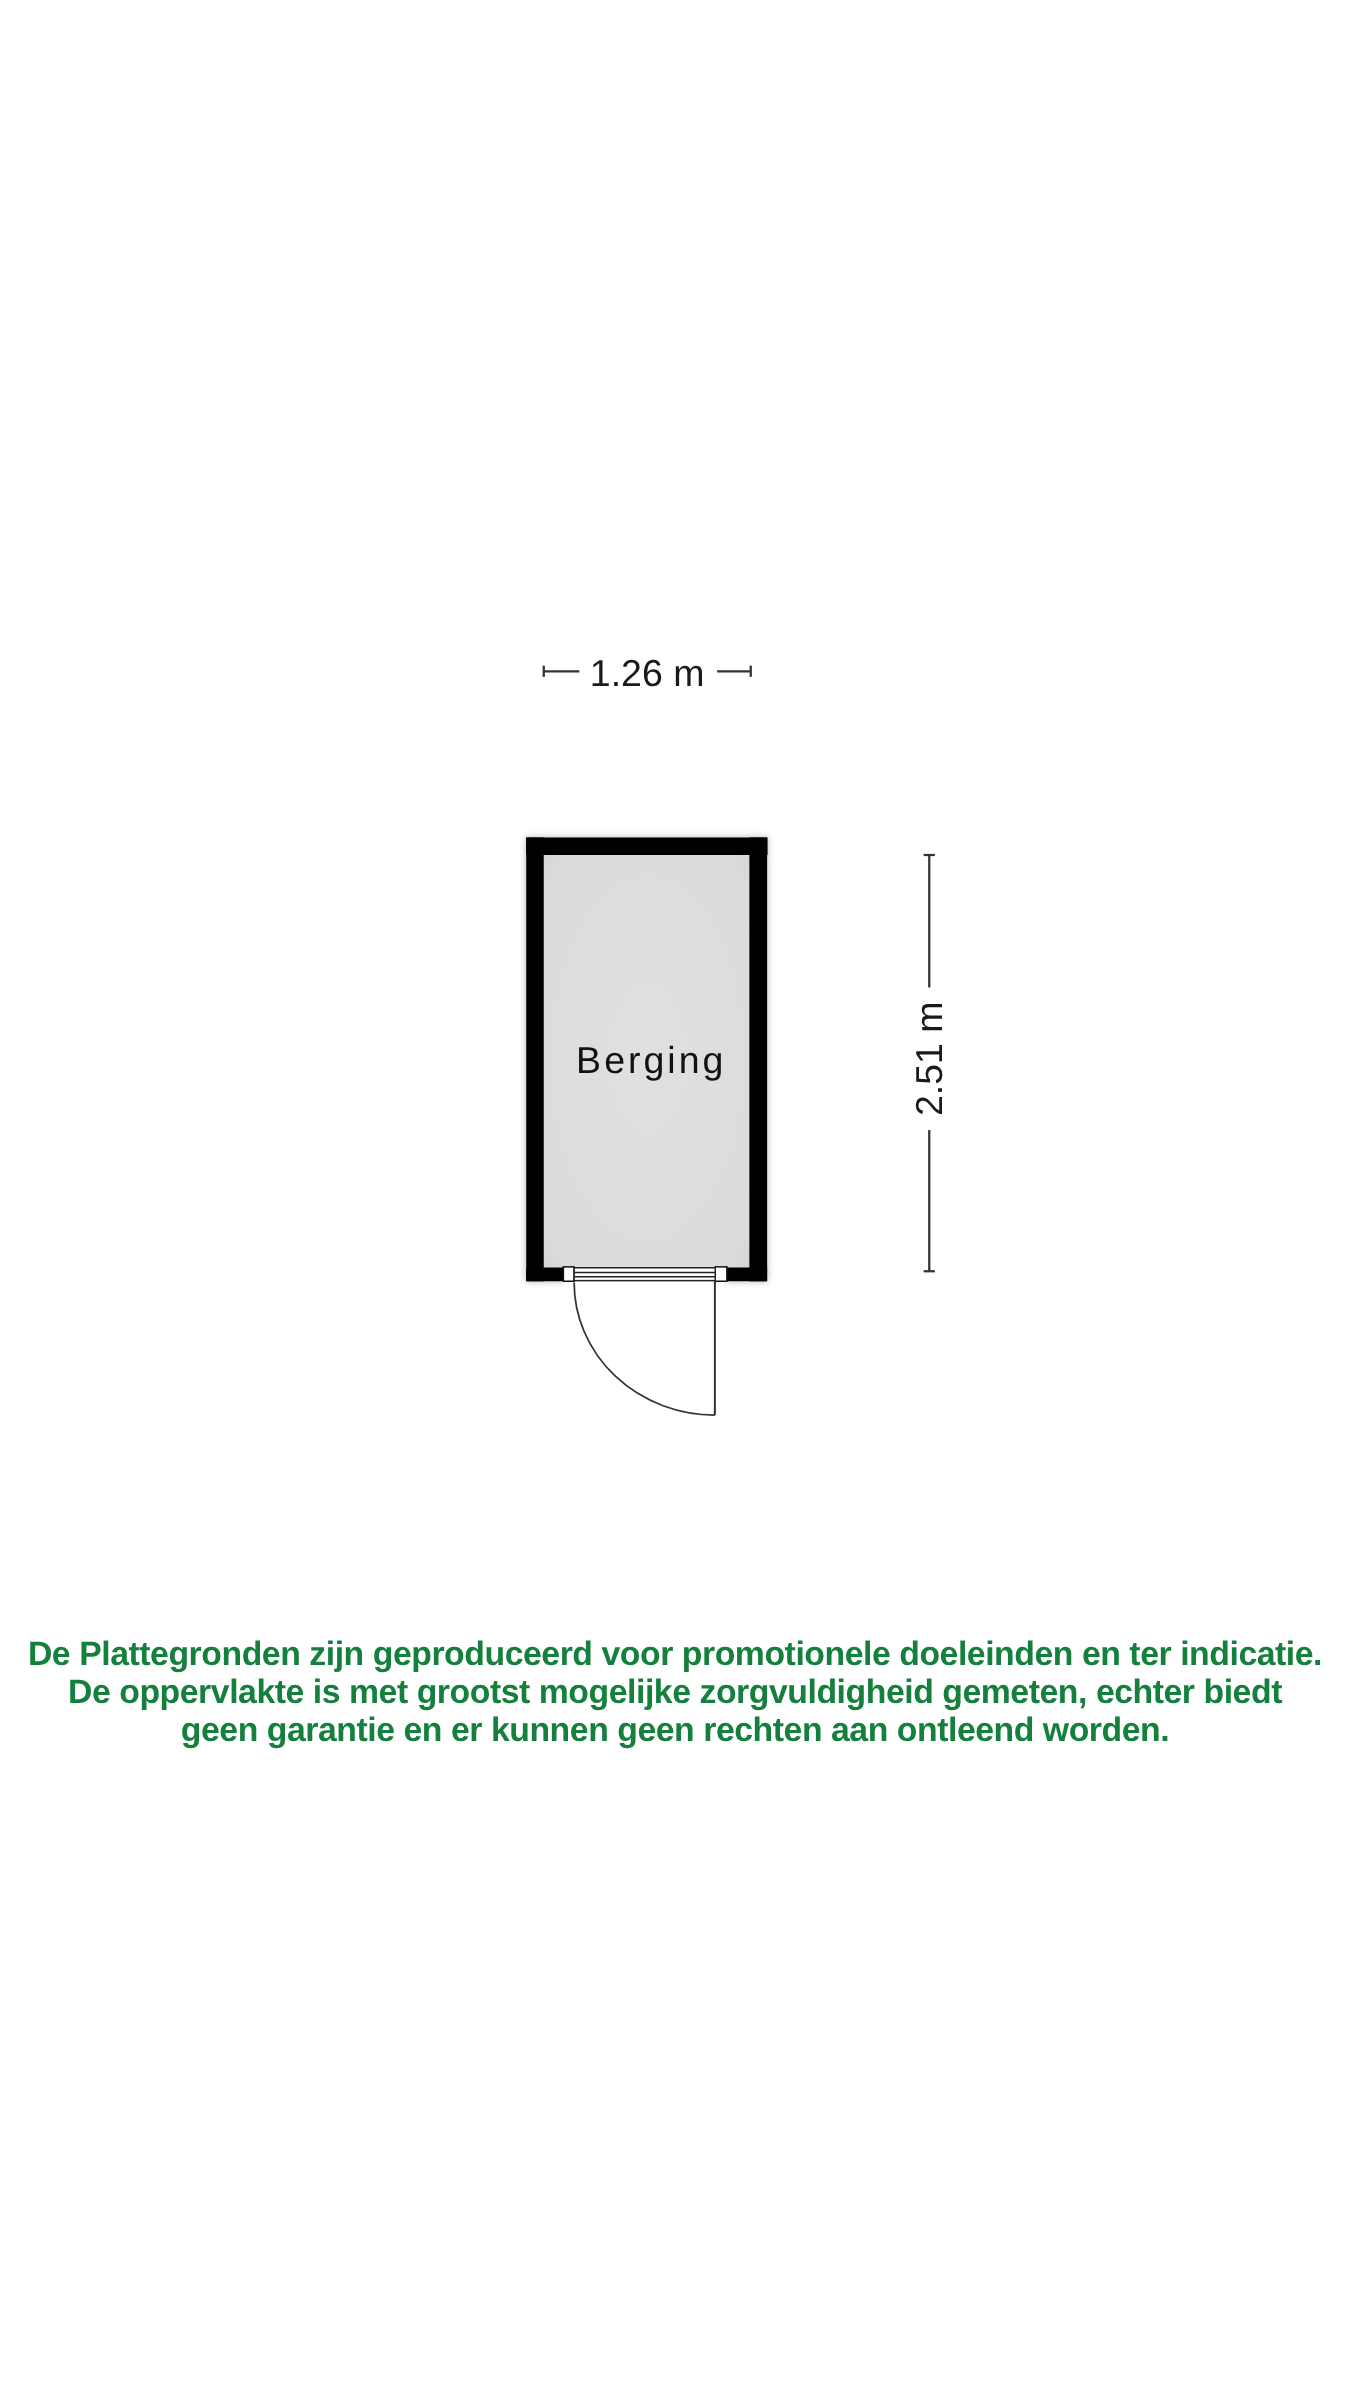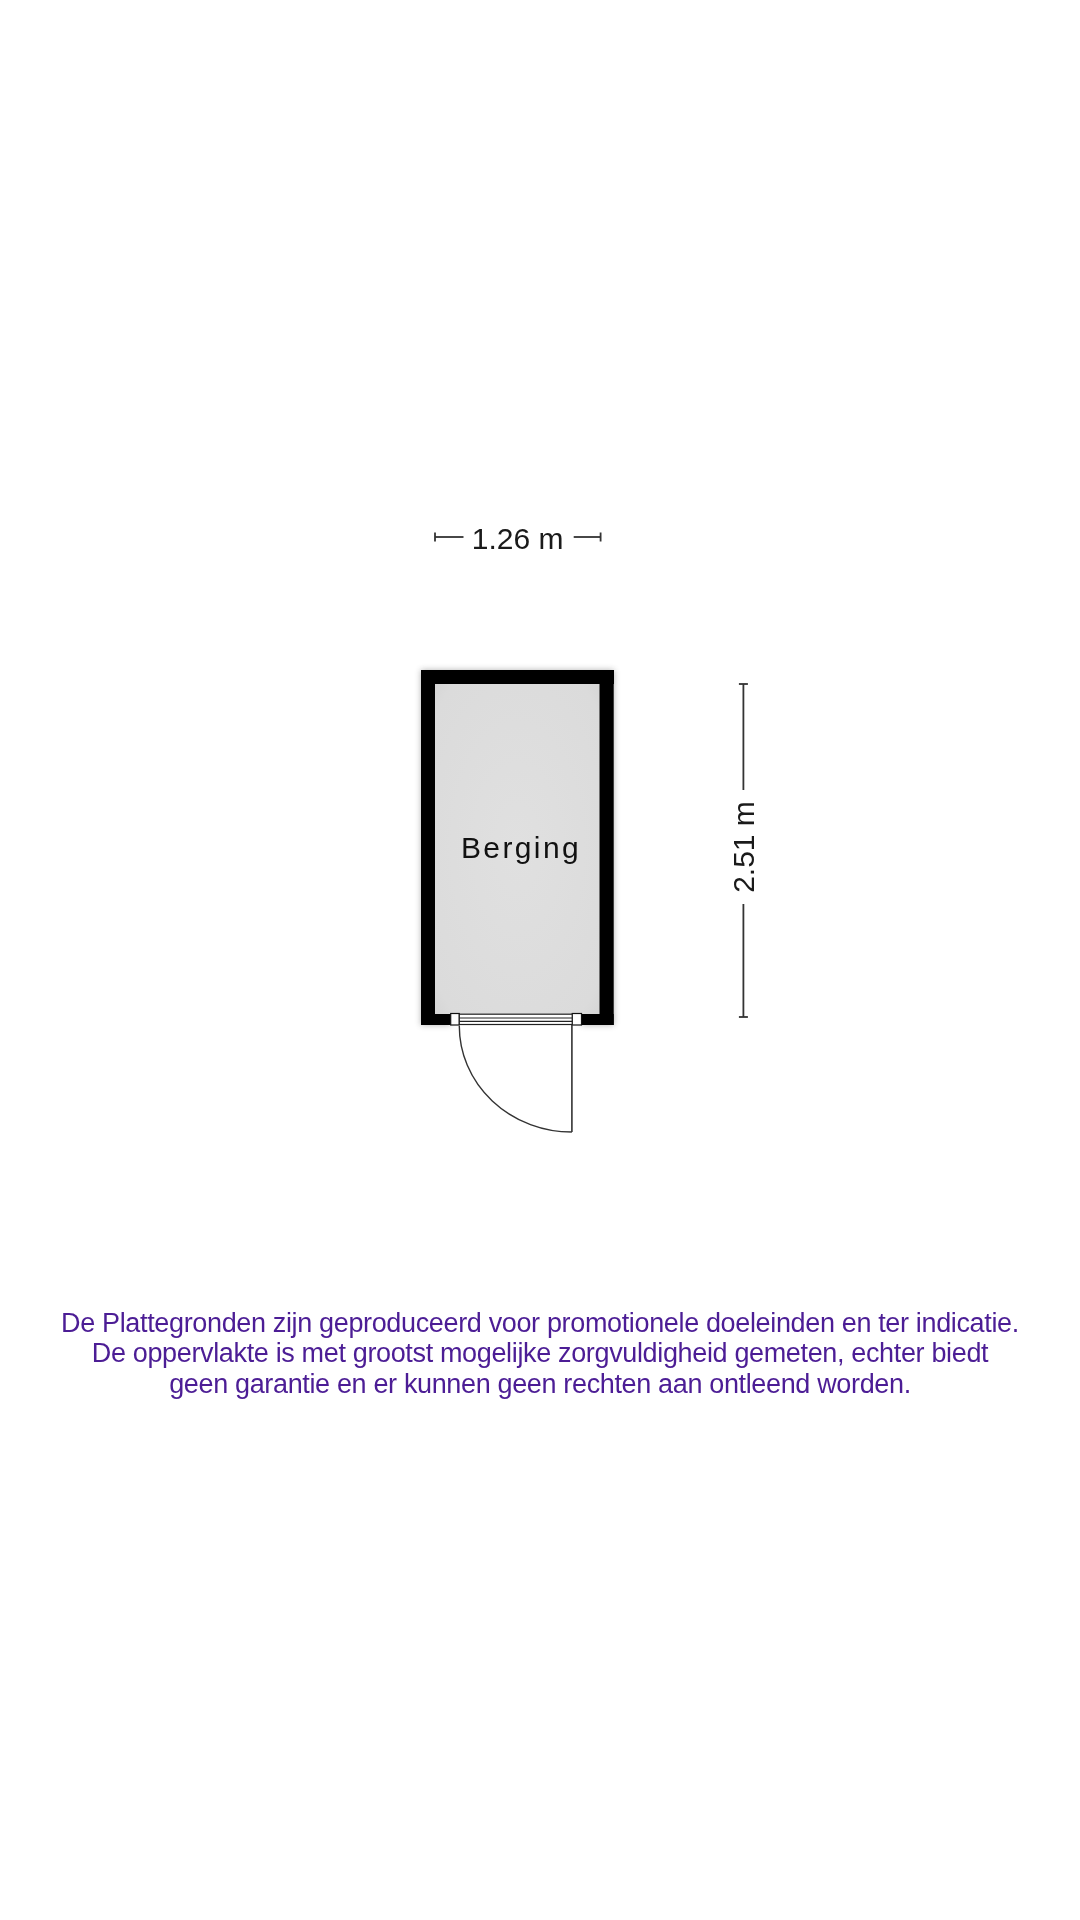--- a/index.html
+++ b/index.html
@@ -1,18 +1,18 @@
 <!DOCTYPE html>
 <html><head>
 <meta charset="utf-8">
 <style>
   html,body{margin:0;padding:0;background:#ffffff;width:1080px;height:1920px;overflow:hidden;}
   body{font-family:"Liberation Sans",sans-serif;}
   .disc{position:absolute;left:0;top:1307.8px;width:1080px;text-align:center;
-        font-weight:normal;font-size:27px;line-height:30.5px;letter-spacing:-0.35px;color:#4c1d95;}
+        font-weight:bold;font-size:27px;line-height:30.5px;letter-spacing:-0.35px;color:#15803d;}
 </style>
 </head>
 <body>
 
 <svg width="1080" height="1920" viewBox="0 0 1080 1920" xmlns="http://www.w3.org/2000/svg">
   <defs>
     <radialGradient id="roomgrad" cx="50%" cy="50%" r="75%">
       <stop offset="0%" stop-color="#e0e0e0"></stop>
       <stop offset="80%" stop-color="#dbdbdb"></stop>
       <stop offset="100%" stop-color="#cfcfcf"></stop>

